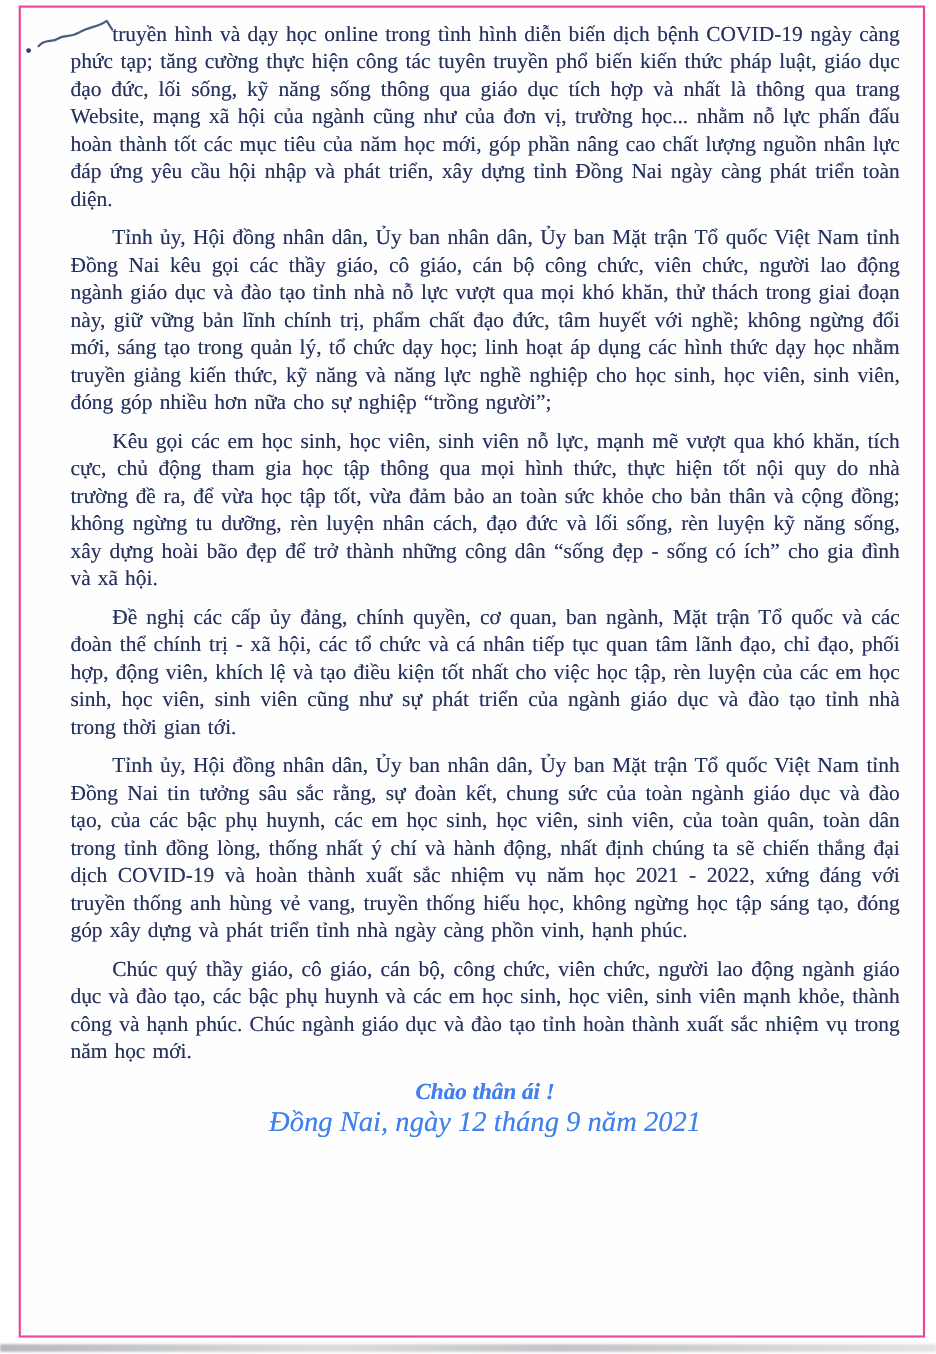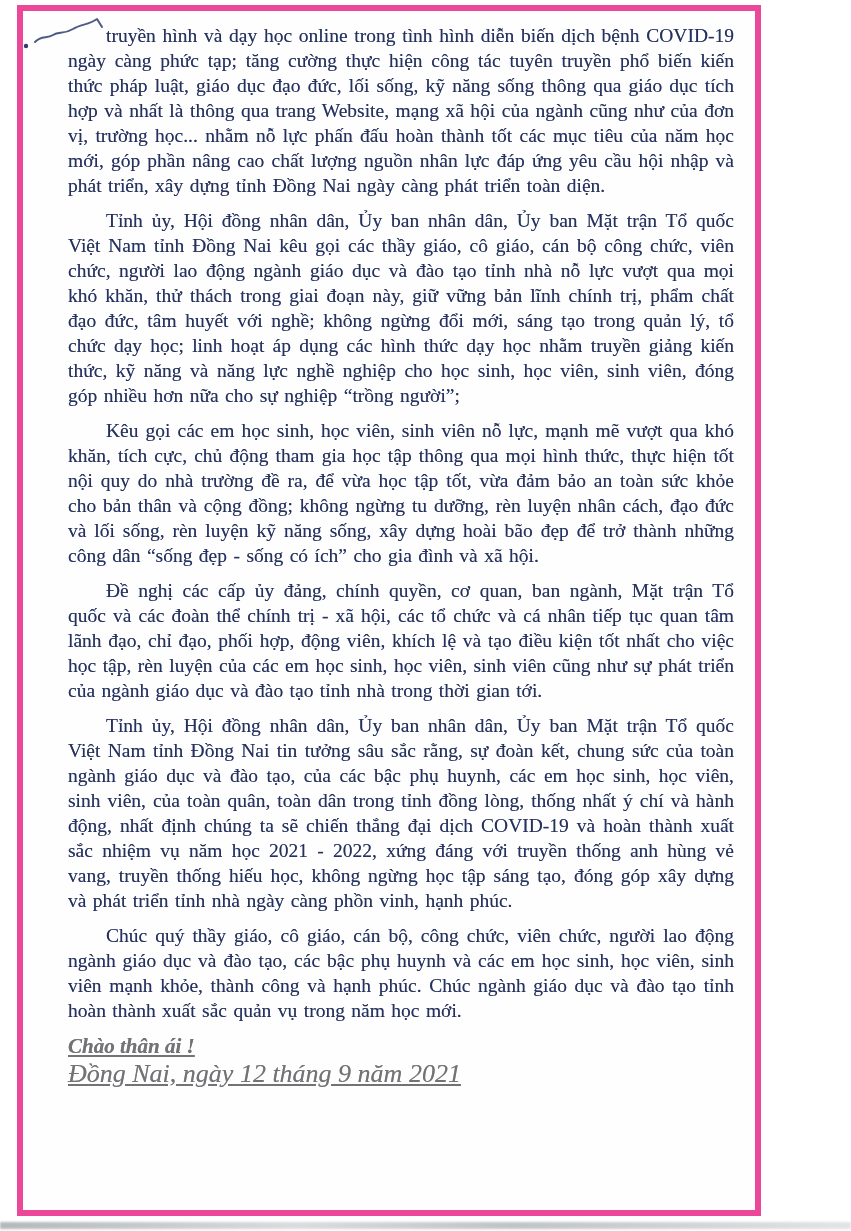--- a/index.html
+++ b/index.html
@@ -11,23 +11,23 @@
     width: 851px;
     height: 1231px;
     position: relative;
     overflow: hidden;
     font-family: "Liberation Serif", "DejaVu Serif", serif;
   }
   .scan-page {
     position: absolute;
     left: 17px;
     top: 5px;
-    width: 744px;
+    width: 824px;
     height: 1211px;
-    border: 6px solid #ec4899;
+    border: 2px solid #ec4899;
     background: #fefefe;
     box-sizing: border-box;
   }
   .content {
     position: absolute;
     left: 45px;
     right: 21px;
     top: 12px;
     color: #25325f;
   }
@@ -35,23 +35,22 @@
     margin: 0 0 10px 0;
     font-size: 19.5px;
     line-height: 25px;
     text-align: justify;
     text-indent: 38px;
     color: #25325f;
     word-spacing: 0.08em;
     text-shadow: 0 0 0.5px rgba(37,50,95,0.55);
   }
   .closing {
-    text-align: left;
-    color: #737373;
-    text-decoration: underline;
+    text-align: center;
+    color: #3b82f6;
   }
   .salutation {
     margin-top: 6px;
     font-size: 21px;
     line-height: 27px;
     font-weight: bold;
     font-style: italic;
     text-shadow: 0 0 0.5px rgba(37,50,95,0.55);
   }
   .dateline {
@@ -93,21 +92,21 @@
 </head>
 <body>
 
 <div class="scan-page">
   <div class="content">
     <p class="body-par">truyền hình và dạy học online trong tình hình diễn biến dịch bệnh COVID-19 ngày càng phức tạp; tăng cường thực hiện công tác tuyên truyền phổ biến kiến thức pháp luật, giáo dục đạo đức, lối sống, kỹ năng sống thông qua giáo dục tích hợp và nhất là thông qua trang Website, mạng xã hội của ngành cũng như của đơn vị, trường học... nhằm nỗ lực phấn đấu hoàn thành tốt các mục tiêu của năm học mới, góp phần nâng cao chất lượng nguồn nhân lực đáp ứng yêu cầu hội nhập và phát triển, xây dựng tỉnh Đồng Nai ngày càng phát triển toàn diện.</p>
     <p class="body-par">Tỉnh ủy, Hội đồng nhân dân, Ủy ban nhân dân, Ủy ban Mặt trận Tổ quốc Việt Nam tỉnh Đồng Nai kêu gọi các thầy giáo, cô giáo, cán bộ công chức, viên chức, người lao động ngành giáo dục và đào tạo tỉnh nhà nỗ lực vượt qua mọi khó khăn, thử thách trong giai đoạn này, giữ vững bản lĩnh chính trị, phẩm chất đạo đức, tâm huyết với nghề; không ngừng đổi mới, sáng tạo trong quản lý, tổ chức dạy học; linh hoạt áp dụng các hình thức dạy học nhằm truyền giảng kiến thức, kỹ năng và năng lực nghề nghiệp cho học sinh, học viên, sinh viên, đóng góp nhiều hơn nữa cho sự nghiệp “trồng người”;</p>
     <p class="body-par">Kêu gọi các em học sinh, học viên, sinh viên nỗ lực, mạnh mẽ vượt qua khó khăn, tích cực, chủ động tham gia học tập thông qua mọi hình thức, thực hiện tốt nội quy do nhà trường đề ra, để vừa học tập tốt, vừa đảm bảo an toàn sức khỏe cho bản thân và cộng đồng; không ngừng tu dưỡng, rèn luyện nhân cách, đạo đức và lối sống, rèn luyện kỹ năng sống, xây dựng hoài bão đẹp để trở thành những công dân “sống đẹp - sống có ích” cho gia đình và xã hội.</p>
     <p class="body-par">Đề nghị các cấp ủy đảng, chính quyền, cơ quan, ban ngành, Mặt trận Tổ quốc và các đoàn thể chính trị - xã hội, các tổ chức và cá nhân tiếp tục quan tâm lãnh đạo, chỉ đạo, phối hợp, động viên, khích lệ và tạo điều kiện tốt nhất cho việc học tập, rèn luyện của các em học sinh, học viên, sinh viên cũng như sự phát triển của ngành giáo dục và đào tạo tỉnh nhà trong thời gian tới.</p>
     <p class="body-par">Tỉnh ủy, Hội đồng nhân dân, Ủy ban nhân dân, Ủy ban Mặt trận Tổ quốc Việt Nam tỉnh Đồng Nai tin tưởng sâu sắc rằng, sự đoàn kết, chung sức của toàn ngành giáo dục và đào tạo, của các bậc phụ huynh, các em học sinh, học viên, sinh viên, của toàn quân, toàn dân trong tỉnh đồng lòng, thống nhất ý chí và hành động, nhất định chúng ta sẽ chiến thắng đại dịch COVID-19 và hoàn thành xuất sắc nhiệm vụ năm học 2021 - 2022, xứng đáng với truyền thống anh hùng vẻ vang, truyền thống hiếu học, không ngừng học tập sáng tạo, đóng góp xây dựng và phát triển tỉnh nhà ngày càng phồn vinh, hạnh phúc.</p>
-    <p class="body-par">Chúc quý thầy giáo, cô giáo, cán bộ, công chức, viên chức, người lao động ngành giáo dục và đào tạo, các bậc phụ huynh và các em học sinh, học viên, sinh viên mạnh khỏe, thành công và hạnh phúc. Chúc ngành giáo dục và đào tạo tỉnh hoàn thành xuất sắc quản vụ trong năm học mới.</p>
+    <p class="body-par">Chúc quý thầy giáo, cô giáo, cán bộ, công chức, viên chức, người lao động ngành giáo dục và đào tạo, các bậc phụ huynh và các em học sinh, học viên, sinh viên mạnh khỏe, thành công và hạnh phúc. Chúc ngành giáo dục và đào tạo tỉnh hoàn thành xuất sắc nhiệm vụ trong năm học mới.</p>
 
     <div class="closing">
       <div class="salutation">Chào thân ái !</div>
       <div class="dateline">Đồng Nai, ngày 12 tháng 9 năm 2021</div>
     </div>
   </div>
 </div>
 
 <svg class="pen-mark" viewBox="0 0 92 38" xmlns="http://www.w3.org/2000/svg" aria-hidden="true">
   <circle cx="5" cy="32" r="2.2" fill="#2e3d6e"></circle>

